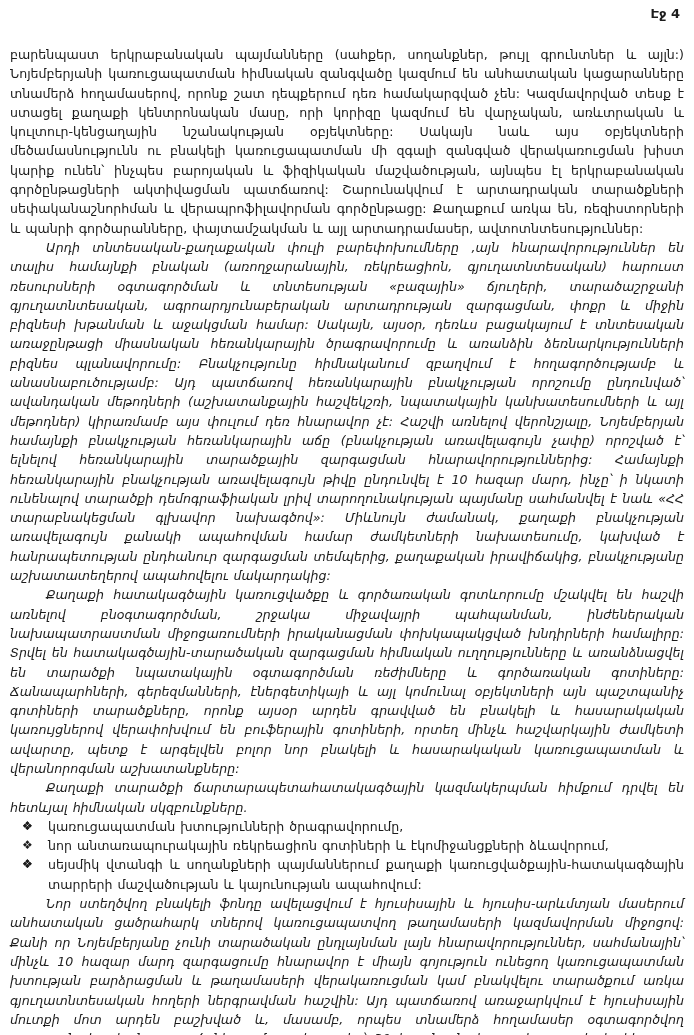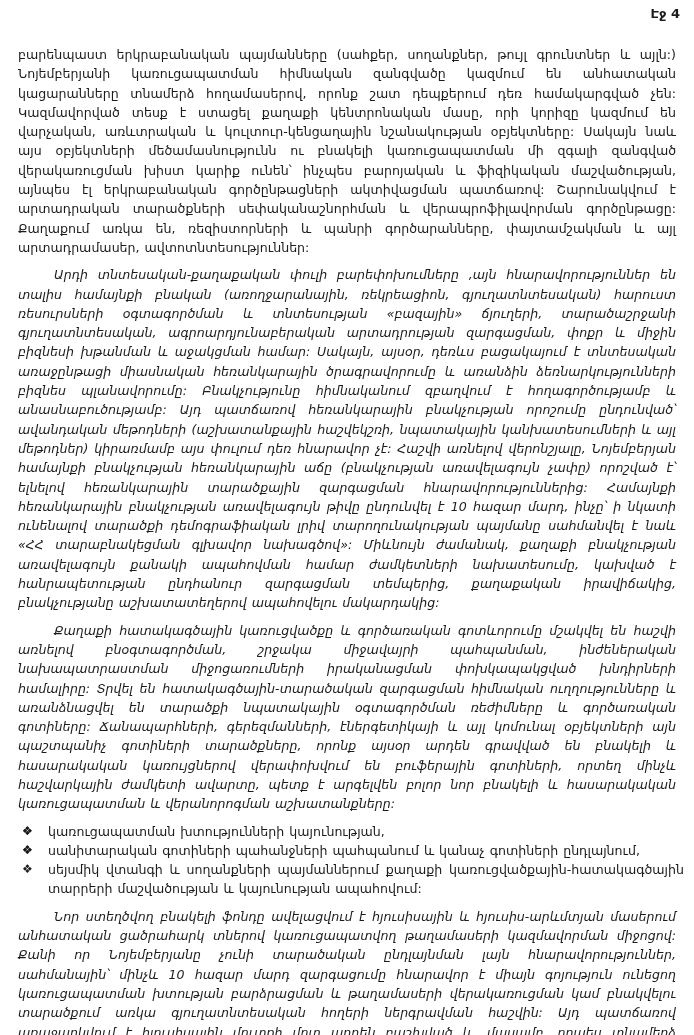--- a/index.html
+++ b/index.html
@@ -23,21 +23,21 @@
     background: #ffffff;
   }
   .pagenum {
     text-align: right;
     font-weight: bold;
     font-size: 13px;
     padding-right: 4px;
     margin-bottom: 24px;
   }
   p {
-    margin: 8px;
+    margin: 0;
     text-align: justify;
     font-size: 12.6px;
     line-height: 19.3px;
     word-spacing: 1px;
   }
   p.indent { text-indent: 36px; font-style: italic; }
   ul.bullets {
     list-style: none;
     margin: 0;
     padding: 0;
@@ -63,35 +63,36 @@
 <div class="page">
 
   <div class="pagenum">Էջ 4</div>
 
   <p>բարենպաստ երկրաբանական պայմանները (սահքեր, սողանքներ, թույլ գրունտներ և այլն:) Նոյեմբերյանի կառուցապատման հիմնական զանգվածը կազմում են անհատական կացարանները տնամերձ հողամասերով, որոնք շատ դեպքերում դեռ համակարգված չեն: Կազմավորված տեսք է ստացել քաղաքի կենտրոնական մասը, որի կորիզը կազմում են վարչական, առևտրական և կուլտուր-կենցաղային նշանակության օբյեկտները: Սակայն նաև այս օբյեկտների մեծամասնությունն ու բնակելի կառուցապատման մի զգալի զանգված վերակառուցման խիստ կարիք ունեն՝ ինչպես բարոյական և ֆիզիկական մաշվածության, այնպես էլ երկրաբանական գործընթացների ակտիվացման պատճառով: Շարունակվում է արտադրական տարածքների սեփականաշնորհման և վերապրոֆիլավորման գործընթացը: Քաղաքում առկա են, ռեզիստորների և պանրի գործարանները, փայտամշակման և այլ արտադրամասեր, ավտոտնտեսություններ:</p>
 
   <p class="indent">Արդի տնտեսական-քաղաքական փուլի բարեփոխումները ,այն հնարավորություններ են տալիս համայնքի բնական (առողջարանային, ռեկրեացիոն, գյուղատնտեսական) հարուստ ռեսուրսների օգտագործման և տնտեսության «բազային» ճյուղերի, տարածաշրջանի գյուղատնտեսական, ագրոարդյունաբերական արտադրության զարգացման, փոքր և միջին բիզնեսի խթանման և աջակցման համար: Սակայն, այսօր, դեռևս բացակայում է տնտեսական առաջընթացի միասնական հեռանկարային ծրագրավորումը և առանձին ձեռնարկությունների բիզնես պլանավորումը: Բնակչությունը հիմնականում զբաղվում է հողագործությամբ և անասնաբուծությամբ: Այդ պատճառով հեռանկարային բնակչության որոշումը ընդունված՝ ավանդական մեթոդների (աշխատանքային հաշվեկշռի, նպատակային կանխատեսումների և այլ մեթոդներ) կիրառմամբ այս փուլում դեռ հնարավոր չէ: Հաշվի առնելով վերոնշյալը, Նոյեմբերյան համայնքի բնակչության հեռանկարային աճը (բնակչության առավելագույն չափը) որոշված է՝ ելնելով հեռանկարային տարածքային զարգացման հնարավորություններից: Համայնքի հեռանկարային բնակչության առավելագույն թիվը ընդունվել է 10 հազար մարդ, ինչը՝ ի նկատի ունենալով տարածքի դեմոգրաֆիական լրիվ տարողունակության պայմանը սահմանվել է նաև «ՀՀ տարաբնակեցման գլխավոր նախագծով»: Միևնույն ժամանակ, քաղաքի բնակչության առավելագույն քանակի ապահովման համար ժամկետների նախատեսումը, կախված է հանրապետության ընդհանուր զարգացման տեմպերից, քաղաքական իրավիճակից, բնակչությանը աշխատատեղերով ապահովելու մակարդակից:</p>
 
   <p class="indent">Քաղաքի հատակագծային կառուցվածքը և գործառական գոտևորումը մշակվել են հաշվի առնելով բնօգտագործման, շրջակա միջավայրի պահպանման, ինժեներական նախապատրաստման միջոցառումների իրականացման փոխկապակցված խնդիրների համալիրը: Տրվել են հատակագծային-տարածական զարգացման հիմնական ուղղությունները և առանձնացվել են տարածքի նպատակային օգտագործման ռեժիմները և գործառական գոտիները: Ճանապարհների, գերեզմանների, էներգետիկայի և այլ կոմունալ օբյեկտների այն պաշտպանիչ գոտիների տարածքները, որոնք այսօր արդեն գրավված են բնակելի և հասարակական կառույցներով վերափոխվում են բուֆերային գոտիների, որտեղ մինչև հաշվարկային ժամկետի ավարտը, պետք է արգելվեն բոլոր նոր բնակելի և հասարակական կառուցապատման և վերանորոգման աշխատանքները:</p>
 
+  <p class="indent">Քաղաքի տարածքի ճարտարապետահատակագծային կազմակերպման հիմքում դրվել են հետևյալ հիմնական սկզբունքները.</p>
 
   <ul class="bullets">
     <li>
       <span class="marker">❖</span>
     </li>
     <li>
       <span class="marker">❖</span>
-      <span>կառուցապատման խտությունների կայունության,</span>
+      <span>կառուցապատման խտությունների ծրագրավորումը,</span>
     </li>
     <li>
       <span class="marker">❖</span>
+      <span>նոր անտառապուրակային ռեկրեացիոն գոտիների և էկոմիջանցքների ձևավորում,</span>
     </li>
     <li>
       <span class="marker">❖</span>
-      <span>սանիտարական գոտիների պահանջների պահպանում և կանաչ գոտիների ընդլայնում,</span>
     </li>
     <li>
       <span class="marker">❖</span>
       <span>սեյսմիկ վտանգի և սողանքների պայմաններում քաղաքի կառուցվածքային-հատակագծային տարրերի մաշվածության և կայունության ապահովում:</span>
     </li>
   </ul>
 
   <p class="indent">Նոր ստեղծվող բնակելի ֆոնդը ավելացվում է հյուսիսային և հյուսիս-արևմտյան մասերում անհատական ցածրահարկ տներով կառուցապատվող թաղամասերի կազմավորման միջոցով: Քանի որ Նոյեմբերյանը չունի տարածական ընդլայնման լայն հնարավորություններ, սահմանային՝ մինչև 10 հազար մարդ զարգացումը հնարավոր է միայն գոյություն ունեցող կառուցապատման խտության բարձրացման և թաղամասերի վերակառուցման կամ բնակվելու տարածքում առկա գյուղատնտեսական հողերի ներգրավման հաշվին: Այդ պատճառով առաջարկվում է հյուսիսային մուտքի մոտ արդեն բաշխված և, մասամբ, որպես տնամերձ հողամասեր օգտագործվող գյուղատնտեսական տարածքները, մոտավորապես՝ 30 հա, նույնպես պահուստավորել հետագա կառուցապատման կարիքների համար:</p>
 
 </div>

